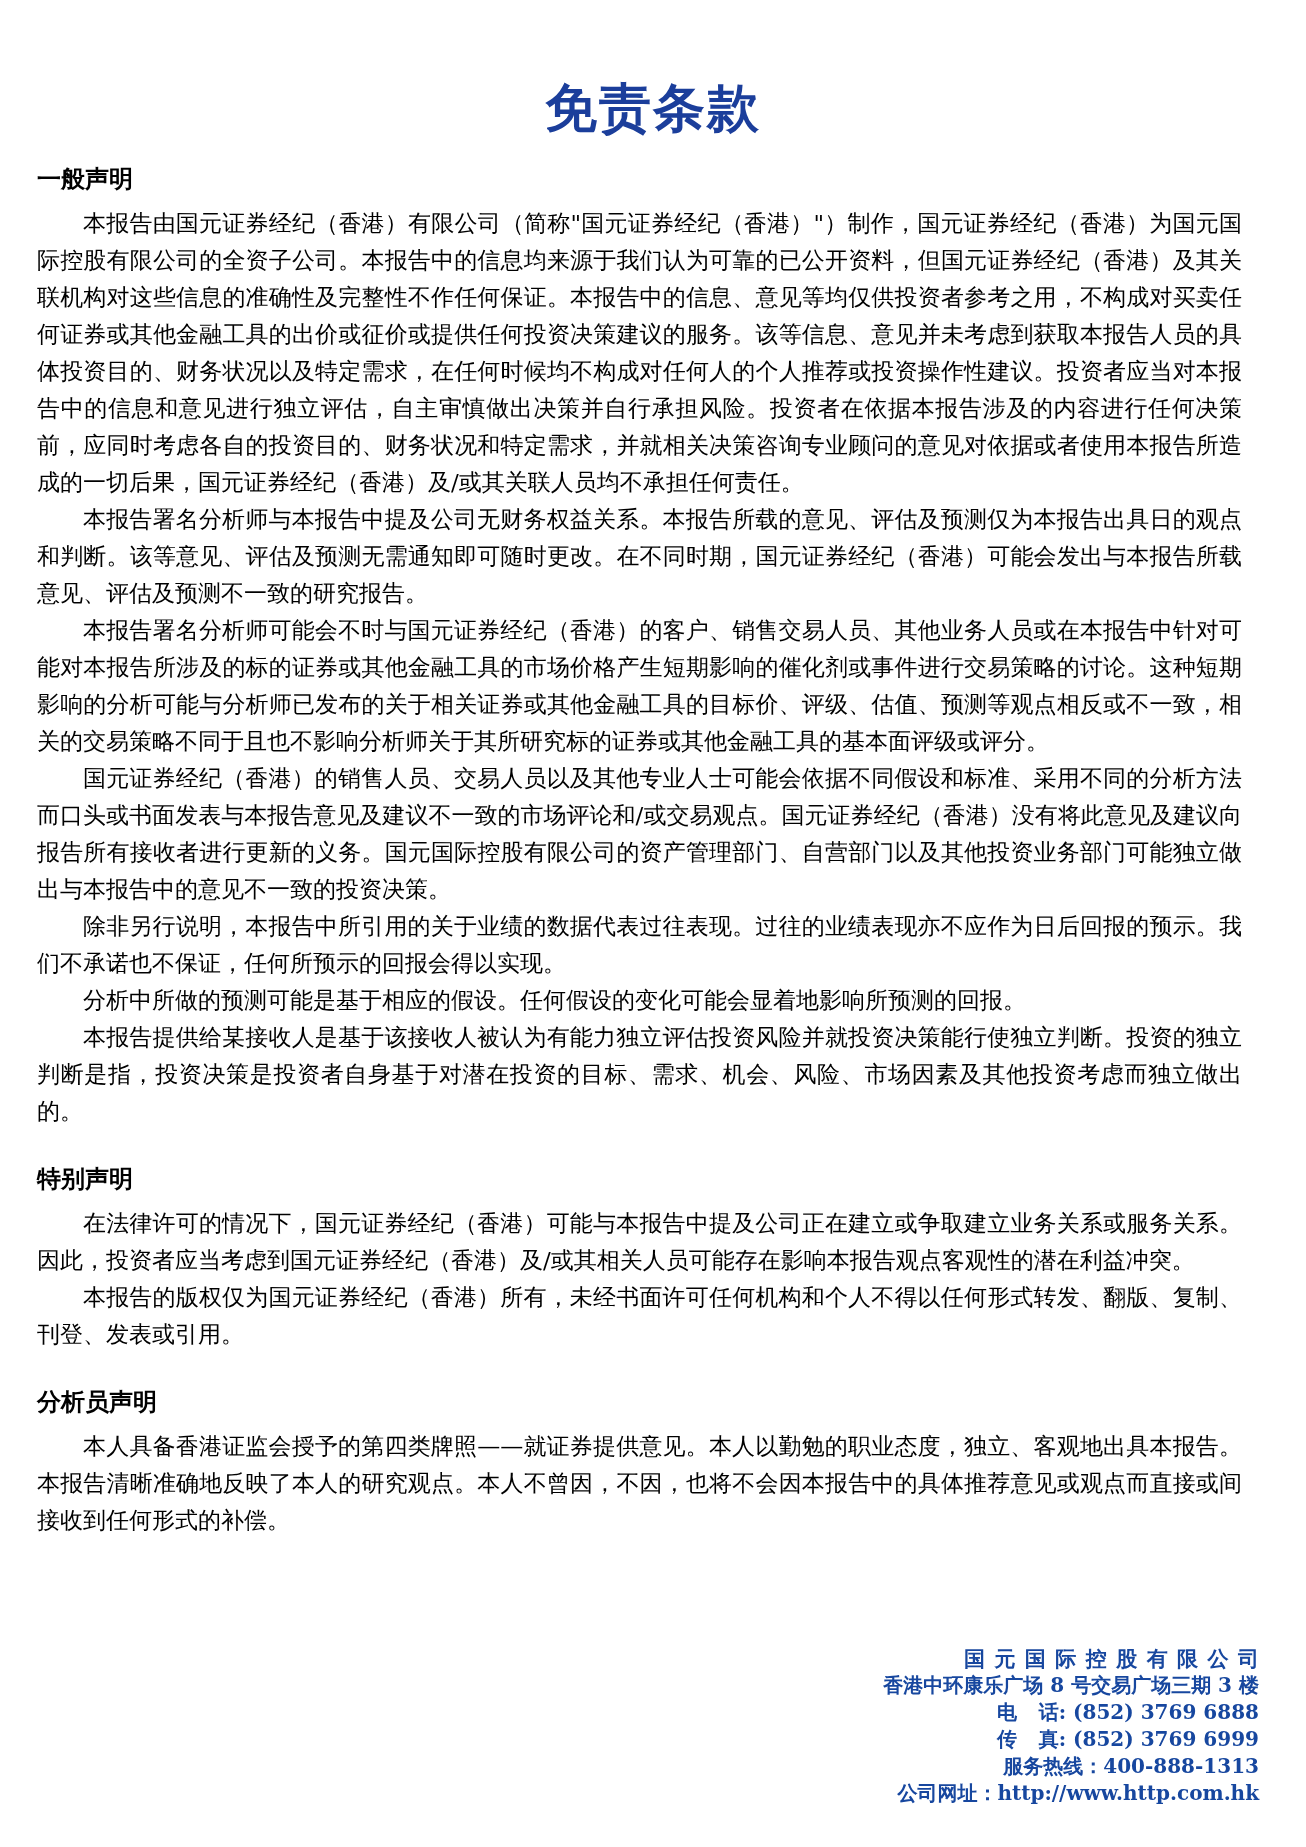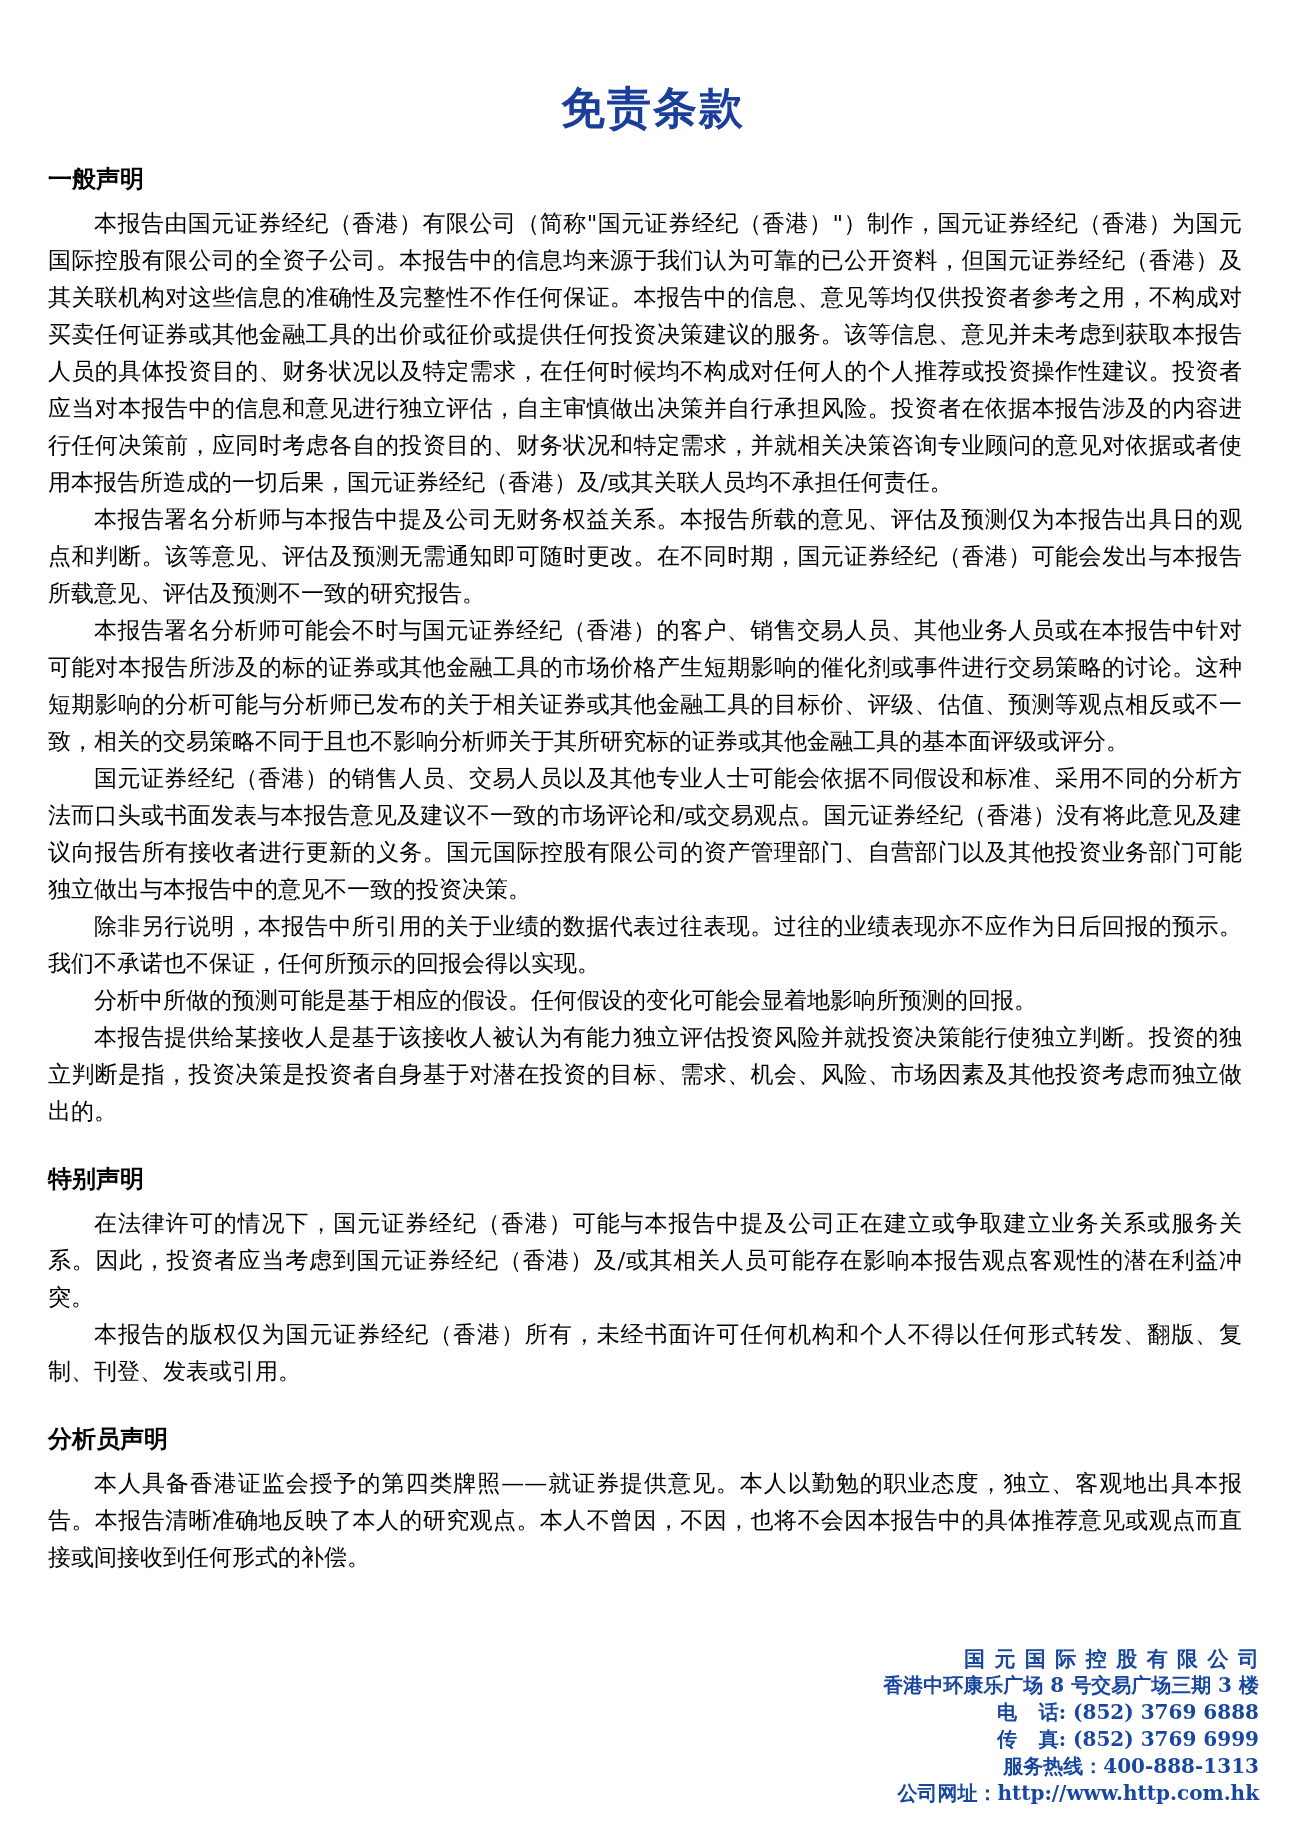--- a/index.html
+++ b/index.html
@@ -9,28 +9,28 @@
     height: 1847px;
     margin: 0 auto;
     background: #ffffff;
     overflow: hidden;
     font-family: "DejaVu Serif", "Liberation Serif", serif;
     color: #000000;
   }
   .title {
     margin: 84px 0 0 0;
     text-align: center;
-    font-size: 44px;
+    font-size: 52px;
     line-height: 48px;
     font-weight: bold;
     color: var(--title-color, #1b3e9b);
     letter-spacing: 2px;
   }
   .content {
-    padding: 0 64px 0 48px;
+    padding: 0 64px 0 37px;
     margin-top: 28px;
   }
   .content section { margin: 0; }
   .content section + section { margin-top: 30px; }
   .sec-heading {
     margin: 26px 0 8px 0;
     font-size: 24px;
     line-height: 37px;
     font-weight: bold;
     color: #000000;

